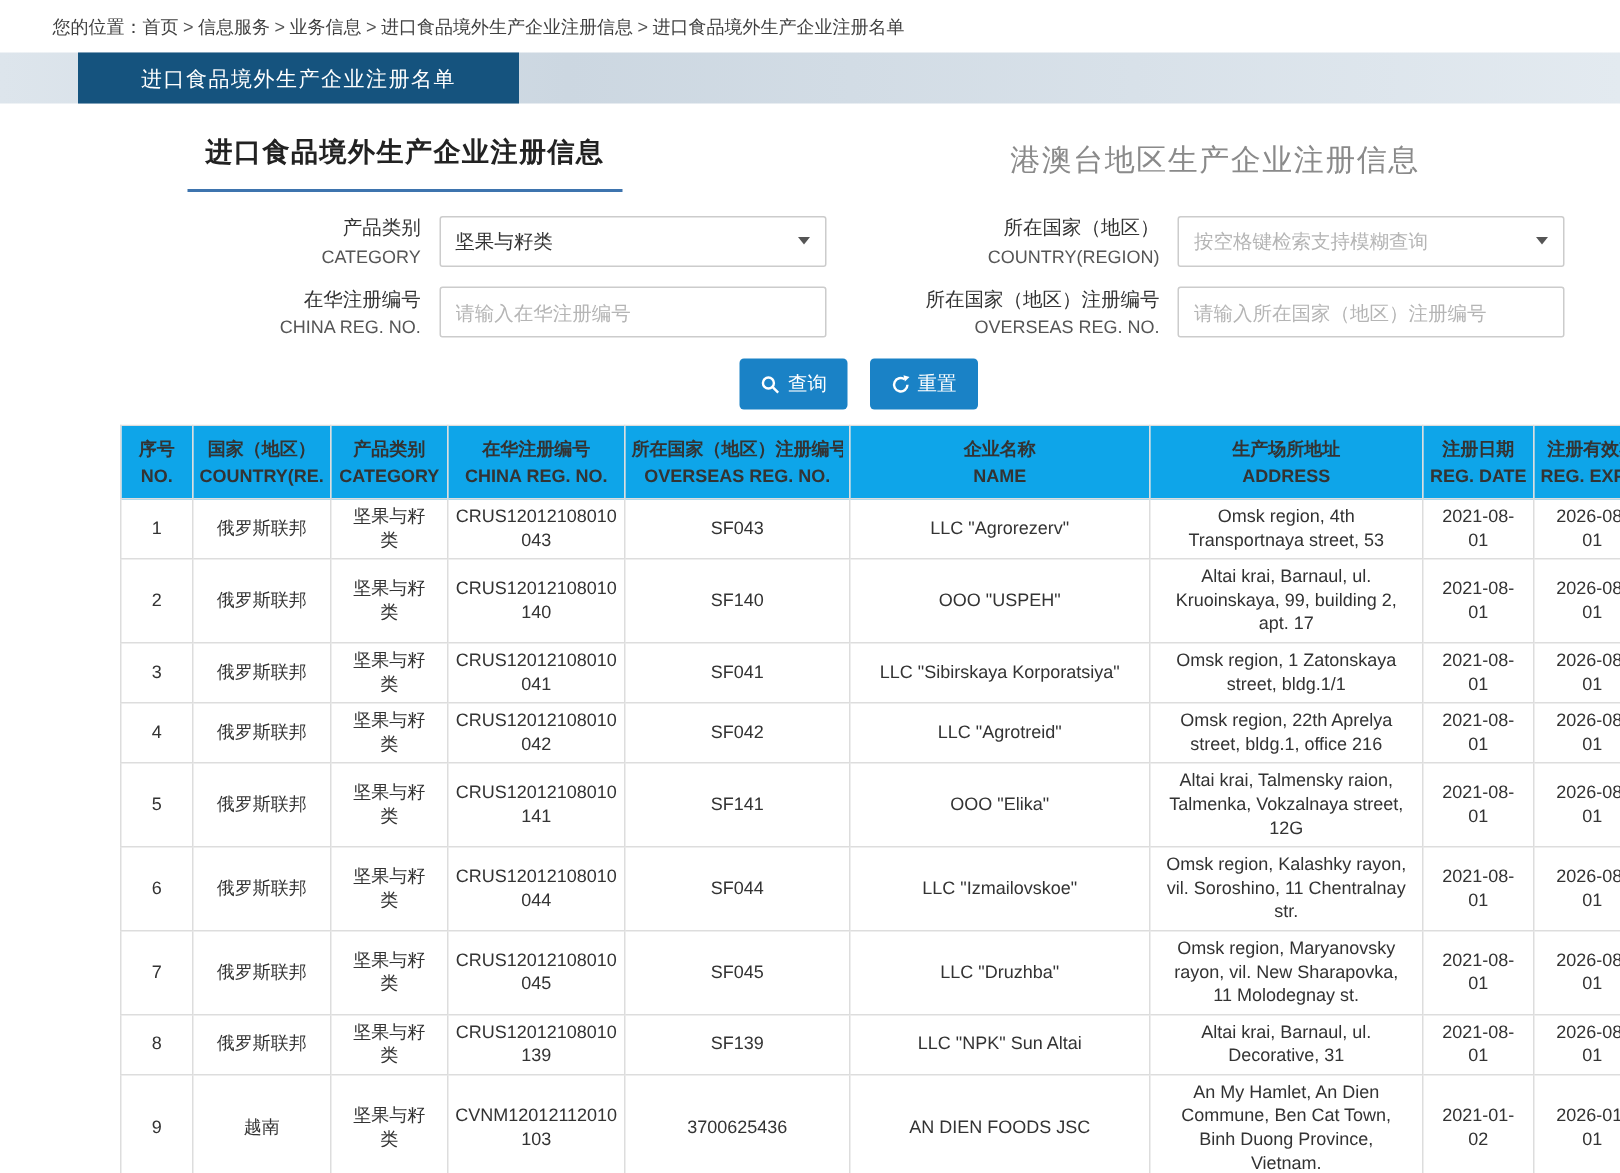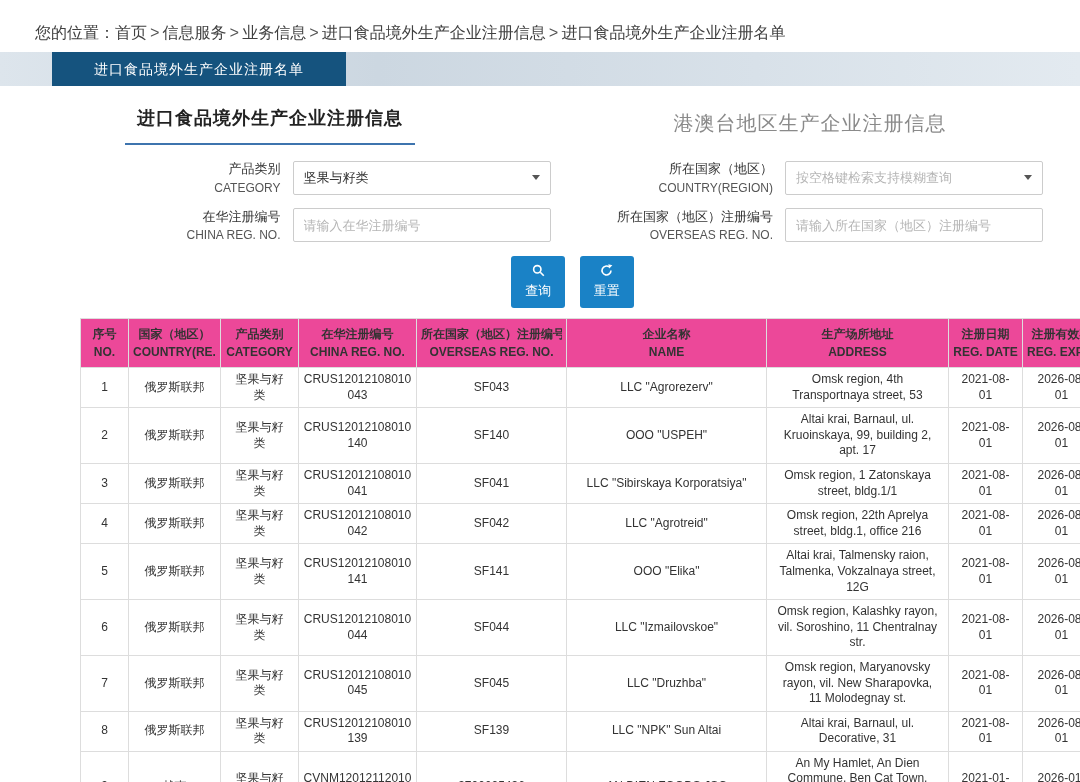--- a/index.html
+++ b/index.html
@@ -1,20 +1,20 @@
 <!DOCTYPE html>
 <html><head>
 <meta charset="utf-8">
 <style>
   * { box-sizing: border-box; margin: 0; padding: 0; }
   html, body { width: 1080px; height: 782px; overflow: hidden; background: #fff;
     font-family: "Liberation Sans", "DejaVu Sans", sans-serif; color: #333; }
 
   
-  .breadcrumb { padding: 23px 0 0 35px; font-size: 16px; color: #404040; font-family: Liberation Mono, monospace; }
+  .breadcrumb { padding: 10px 0 0 35px; font-size: 12px; color: #404040; }
   .bc-item { cursor: pointer; }
   .bc-sep { color: #555; margin: 0 3px; }
 
   
   .banner { margin-top: 8px; height: 34px; width: 100%;
     background: linear-gradient(90deg, #dde5ec 0%, #ccd7e1 35%, #d8e1e9 70%, #e3eaf0 100%);
     position: relative; }
   .banner-tab { position: absolute; left: 52px; top: 0; height: 34px; line-height: 34px;
     padding: 0 42px; background: #15537e; color: #fff; font-size: 14px; letter-spacing: 1px;
     cursor: pointer; }
@@ -41,28 +41,28 @@
   .select .placeholder { color: #b5b5b5; }
   .caret { width: 0; height: 0; border-left: 4px solid transparent;
     border-right: 4px solid transparent; border-top: 5px solid #555; }
   input.form-control::placeholder { color: #b5b5b5; }
   input.form-control { outline: none; color: #333; }
 
   
   .actions { text-align: center; margin: 12px 0 10px 0; width: 985px; margin-left: 80px; }
   .btn { display: inline-flex; align-items: center; gap: 5px; background: #1a82c6; color: #fff;
     border: none; border-radius: 3px; font-size: 13px; padding: 8px 14px; cursor: pointer;
-    font-family: inherit; flex-direction: column; }
+    font-family: inherit; }
   .btn + .btn { margin-left: 10px; }
 
   
   .table-wrap { margin-left: 80px; width: 1000px; overflow: hidden; }
   table { table-layout: fixed; width: 1020px; border-collapse: collapse; font-size: 12px; }
   th, td { border: 1px solid #ddd; text-align: center; vertical-align: middle; }
-  th { background: #ec4899; font-weight: bold; padding: 6px 4px; }
+  th { background: #0ea5e9; font-weight: bold; padding: 6px 4px; }
   th div { white-space: nowrap; overflow: hidden; line-height: 1.5; }
   td { padding: 4px 9px; line-height: 1.3; word-wrap: break-word; }
   td.cell-china_reg_no { padding: 4px 4px; word-break: break-all; }
   td.cell-name, td.cell-overseas_reg_no { padding: 4px 18px; }
 </style>
 </head>
 <body>
 
 <div>
 

